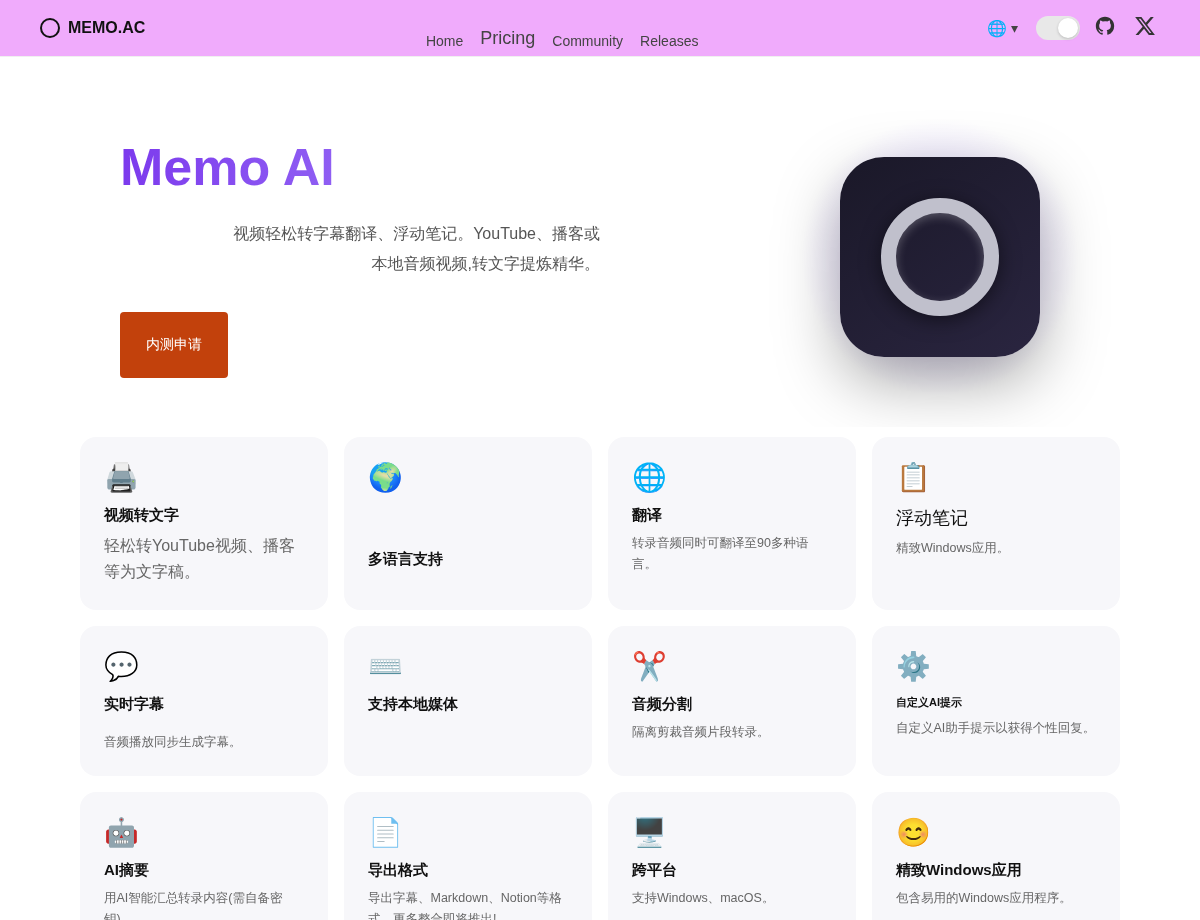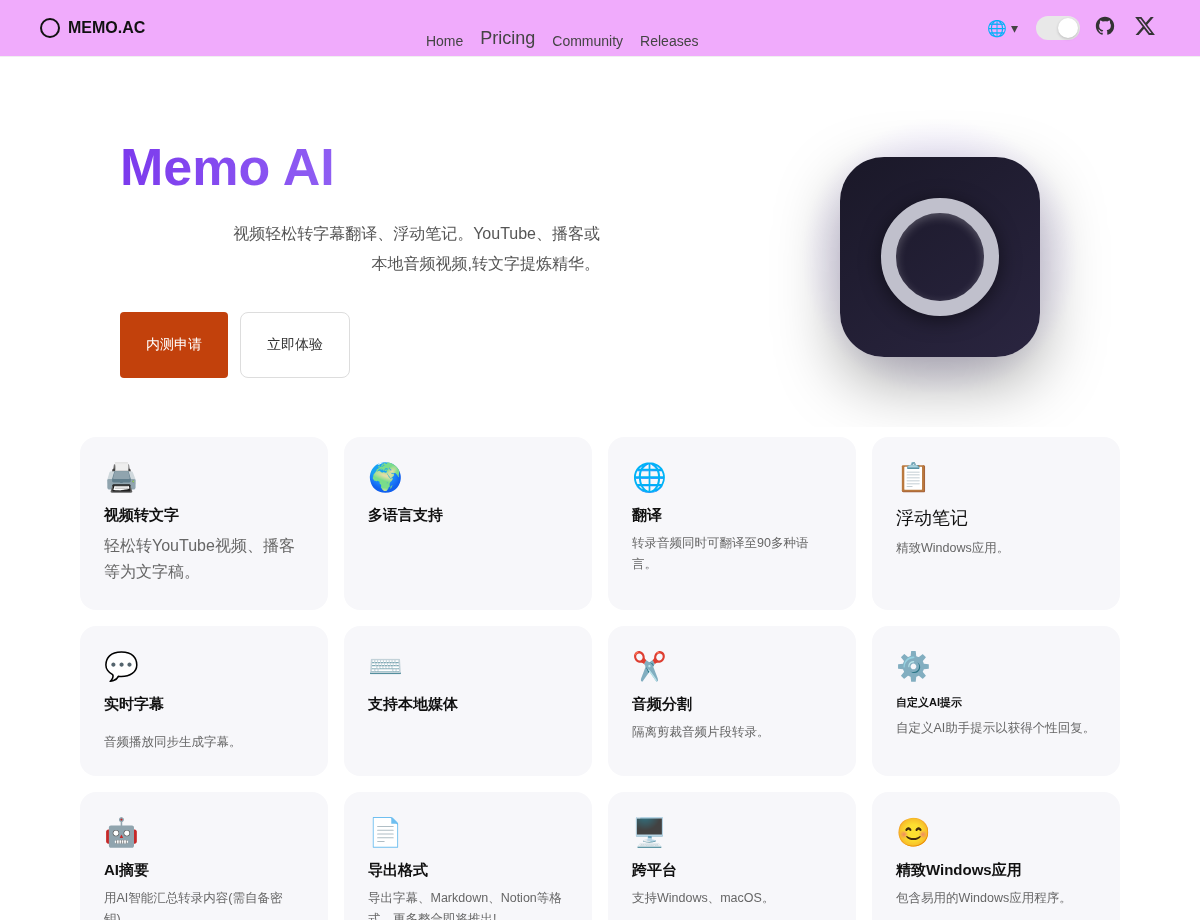--- a/index.html
+++ b/index.html
@@ -43,41 +43,40 @@
   </div>
 </nav>
 
 <section style="display:flex;align-items:center;justify-content:space-between;padding:60px 120px 30px 120px;position:relative;overflow:hidden;">
   <div style="flex:1;max-width:480px;">
     <h1 style="font-size:52px;font-weight:700;background:linear-gradient(90deg,#7c3aed,#a78bfa);-webkit-background-clip:text;-webkit-text-fill-color:transparent;background-clip:text;margin-bottom:20px;line-height:1.2;">Memo AI</h1>
     <p style="font-size:16px;color:#555;line-height:1.9;margin-bottom:32px;white-space:pre-line;text-align:right;">视频轻松转字幕翻译、浮动笔记。YouTube、播客或
 本地音频视频,转文字提炼精华。</p>
     <div style="display:flex;gap:12px;">
       <button style="background:#c2410c;color:#fff;border:none;padding:24px 26px;border-radius:4px;font-size:14px;cursor:pointer;font-weight:500;">内测申请</button>
-      <button style="background:#fff;color:#333;border:1.5px solid #ddd;padding:11px 26px;border-radius:8px;font-size:14px;cursor:pointer;font-weight:500;">立即体验</button>
     </div>
   </div>
   <div style="flex:0 0 auto;display:flex;align-items:center;justify-content:center;position:relative;width:280px;height:280px;">
     <div style="position:absolute;width:280px;height:280px;border-radius:50%;background:radial-gradient(circle,rgba(167,139,250,0.5) 0%,rgba(167,139,250,0) 70%);z-index:0;"></div>
     <div style="width:200px;height:200px;border-radius:44px;background:linear-gradient(145deg,#1a1828,#2a2540);box-shadow:0 24px 64px rgba(0,0,0,0.35);display:flex;align-items:center;justify-content:center;position:relative;z-index:1;">
       <div style="width:118px;height:118px;border-radius:50%;border:15px solid #c0c0cc;background:transparent;box-shadow:inset 0 3px 10px rgba(255,255,255,0.25),0 4px 20px rgba(0,0,0,0.5);"></div>
     </div>
   </div>
 </section>
 
 <section style="padding:10px 80px 60px;">
   <div id="features-grid" style="display:grid;grid-template-columns:repeat(4,1fr);gap:16px;">
   <div style="background: rgb(247, 247, 250); border-radius: 16px; padding: 24px; display: flex; flex-direction: column; gap: 8px;">
         <div style="font-size: 28px; margin-bottom: 4px;">🖨️</div>
         <div style="font-size: 15px; font-weight: 700; color: rgb(17, 17, 17);">视频转文字</div>
         <div style="font-size: 16px; color: rgb(102, 102, 102); line-height: 1.65;">轻松转YouTube视频、播客等为文字稿。</div>
       </div>
       <div style="background: rgb(247, 247, 250); border-radius: 16px; padding: 24px; display: flex; flex-direction: column; gap: 8px;">
         <div style="font-size: 28px; margin-bottom: 4px;">🌍</div>
-        <div style="font-size: 15px; font-weight: 700; color: rgb(17, 17, 17);">多语言支持</div>
+        <div style="font-size: 15px; font-weight: 700; color: rgb(17, 17, 17); margin-top: 44px;">多语言支持</div>
       </div>
       <div style="background: rgb(247, 247, 250); border-radius: 16px; padding: 24px; display: flex; flex-direction: column; gap: 8px;">
         <div style="font-size: 28px; margin-bottom: 4px;">🌐</div>
         <div style="font-size: 15px; font-weight: 700; color: rgb(17, 17, 17);">翻译</div>
         <div style="font-size: 12.5px; color: rgb(102, 102, 102); line-height: 1.65;">转录音频同时可翻译至90多种语言。</div>
       </div>
       <div style="background: rgb(247, 247, 250); border-radius: 16px; padding: 24px; display: flex; flex-direction: column; gap: 8px;">
         <div style="font-size: 28px; margin-bottom: 4px;">📋</div>
         <div style="font-size: 18px; font-weight: 400; color: rgb(17, 17, 17);">浮动笔记</div>
         <div style="font-size: 12.5px; color: rgb(102, 102, 102); line-height: 1.65;">精致Windows应用。</div>

